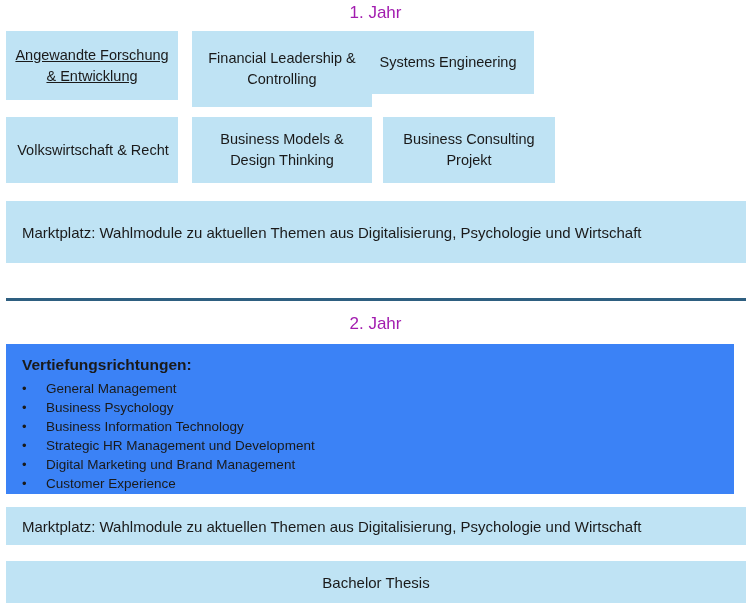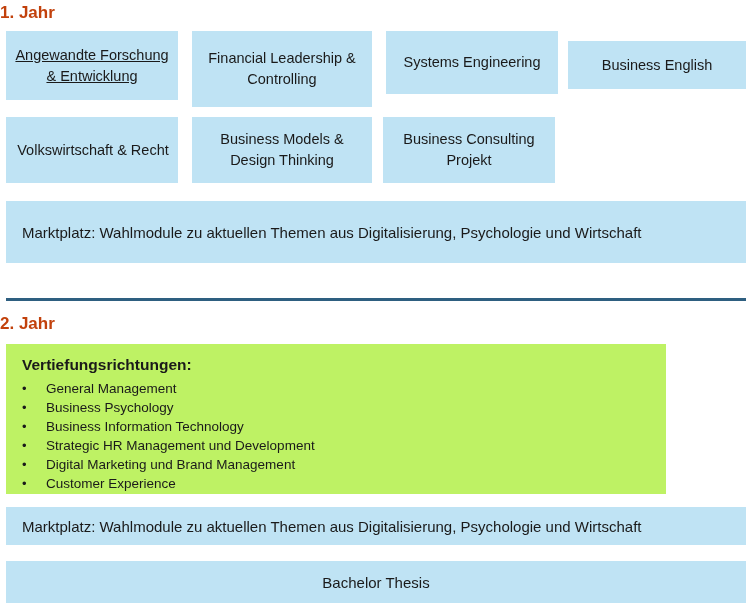--- a/index.html
+++ b/index.html
@@ -15,27 +15,26 @@
     overflow: hidden;
   }
   .page {
     position: relative;
     width: 751px;
     height: 607px;
     box-sizing: border-box;
   }
 
   .year-title {
-    text-align: left;
+    text-align: center;
     font-size: 17px;
-    color: #c2410c;
+    color: #a21caf;
     line-height: 22px;
     margin: 0;
     padding: 0;
-    font-weight: bold;
   }
 
   #year1-title {
     position: absolute;
     left: 0;
     top: 2px;
     width: 751px;
   }
 
   .box {
@@ -48,21 +47,21 @@
     text-align: center;
     font-size: 14.5px;
     line-height: 21px;
     color: #1a1a1a;
     padding: 4px 6px;
   }
 
   
   #mod-angewandte-forschung { left: 6px;   top: 31px; width: 172px; height: 69px; text-decoration: underline; }
   #mod-financial-leadership { left: 192px; top: 31px; width: 180px; height: 76px; }
-  #mod-systems-engineering  { left: 386px; top: 31px; width: 172px; height: 63px; text-align: right; }
+  #mod-systems-engineering  { left: 362px; top: 31px; width: 172px; height: 63px; text-align: right; }
   #mod-business-english     { left: 568px; top: 41px; width: 178px; height: 48px; }
 
   
   #mod-volkswirtschaft      { left: 6px;   top: 117px; width: 172px; height: 66px; padding-left: 8px; }
   #mod-business-models      { left: 192px; top: 117px; width: 180px; height: 66px; }
   #mod-business-consulting  { left: 383px; top: 117px; width: 172px; height: 66px; }
 
   
   #marktplatz-1 {
     left: 6px; top: 201px; width: 740px; height: 62px;
@@ -86,23 +85,23 @@
     left: 0;
     top: 313px;
     width: 751px;
   }
 
   
   #vertiefungen-box {
     position: absolute;
     left: 6px;
     top: 344px;
-    width: 660px;
+    width: 728px;
     height: 150px;
-    background: #bef264;
+    background: #3b82f6;
     box-sizing: border-box;
     padding: 10px 28px 6px 16px;
   }
   #vertiefungen-heading {
     font-size: 15.5px;
     font-weight: bold;
     color: #1a1a1a;
     line-height: 22px;
     margin: 0 0 3px 0;
   }
@@ -144,21 +143,20 @@
 </head>
 <body>
 
 <div class="page">
 
   <div class="year-title" id="year1-title">1. Jahr</div>
 
   <div class="box" id="mod-angewandte-forschung">Angewandte Forschung &amp; Entwicklung</div>
   <div class="box" id="mod-financial-leadership">Financial Leadership &amp; Controlling</div>
   <div class="box" id="mod-systems-engineering">Systems Engineering</div>
-  <div class="box" id="mod-business-english">Business English</div>
 
   <div class="box" id="mod-volkswirtschaft">Volkswirtschaft &amp; Recht</div>
   <div class="box" id="mod-business-models">Business Models &amp; Design Thinking</div>
   <div class="box" id="mod-business-consulting">Business Consulting Projekt</div>
 
   <div class="box" id="marktplatz-1">Marktplatz: Wahlmodule zu aktuellen Themen aus Digitalisierung, Psychologie und Wirtschaft</div>
 
   <div class="divider"></div>
 
   <div class="year-title" id="year2-title">2. Jahr</div>

